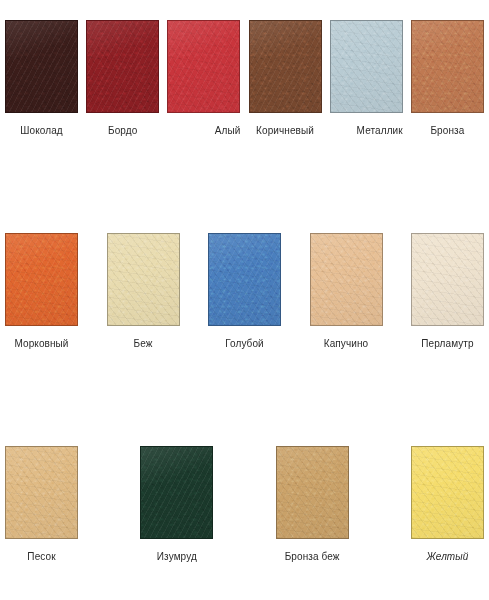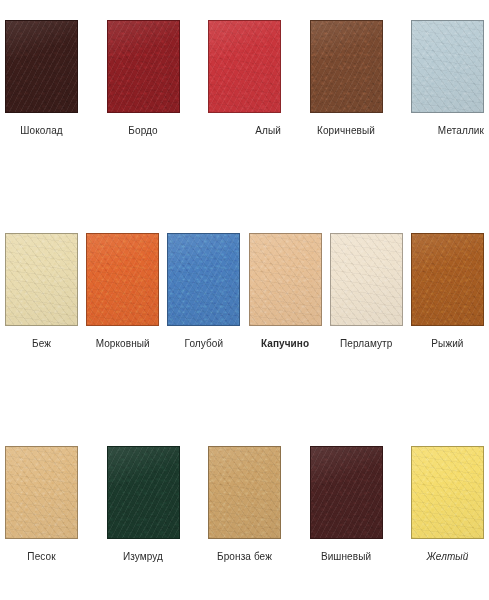--- a/index.html
+++ b/index.html
@@ -137,71 +137,71 @@
       <span class="label" style="color: rgb(43, 43, 43);">Коричневый</span>
     </div>
     <div class="cell">
       <div class="swatch" style="background-color: rgb(185, 204, 212);">
         <span class="grain"></span>
         <span class="grain2"></span>
         <span class="sheen"></span>
       </div>
       <span class="label" style="color: rgb(43, 43, 43); text-align: right;">Металлик</span>
     </div>
+    <div class="cell">
+      <div class="swatch" style="background-color: rgb(192, 122, 82);">
+        <span class="grain"></span>
+        <span class="grain2"></span>
+        <span class="sheen"></span>
+      </div>
+      <span class="label" style="color: rgb(43, 43, 43);">Бронза</span>
+    </div>
   </div>
 
   <div class="row row-2">
     <div class="cell">
+      <div class="swatch" style="background-color: rgb(225, 103, 47);">
+        <span class="grain"></span>
+        <span class="grain2"></span>
+        <span class="sheen"></span>
+      </div>
+      <span class="label" style="color: rgb(43, 43, 43);">Морковный</span>
+    </div>
+    <div class="cell">
       <div class="swatch" style="background-color: rgb(233, 220, 176);">
         <span class="grain"></span>
         <span class="grain2"></span>
         <span class="sheen"></span>
       </div>
       <span class="label" style="color: rgb(43, 43, 43);">Беж</span>
     </div>
     <div class="cell">
-      <div class="swatch" style="background-color: rgb(225, 103, 47);">
-        <span class="grain"></span>
-        <span class="grain2"></span>
-        <span class="sheen"></span>
-      </div>
-      <span class="label" style="color: rgb(43, 43, 43);">Морковный</span>
-    </div>
-    <div class="cell">
       <div class="swatch" style="background-color: rgb(74, 127, 190);">
         <span class="grain"></span>
         <span class="grain2"></span>
         <span class="sheen"></span>
       </div>
       <span class="label" style="color: rgb(43, 43, 43);">Голубой</span>
     </div>
     <div class="cell">
       <div class="swatch" style="background-color: rgb(231, 192, 150);">
         <span class="grain"></span>
         <span class="grain2"></span>
         <span class="sheen"></span>
       </div>
-      <span class="label" style="color: rgb(43, 43, 43); font-weight: bold;">Капучино</span>
+      <span class="label" style="color: rgb(43, 43, 43);">Капучино</span>
     </div>
     <div class="cell">
       <div class="swatch" style="background-color: rgb(239, 227, 207);">
         <span class="grain"></span>
         <span class="grain2"></span>
         <span class="sheen"></span>
       </div>
       <span class="label" style="color: rgb(43, 43, 43);">Перламутр</span>
     </div>
-    <div class="cell">
-      <div class="swatch" style="background-color: rgb(168, 94, 35);">
-        <span class="grain"></span>
-        <span class="grain2"></span>
-        <span class="sheen"></span>
-      </div>
-      <span class="label" style="color: rgb(43, 43, 43);">Рыжий</span>
-    </div>
   </div>
 
   <div class="row row-3">
     <div class="cell">
       <div class="swatch" style="background-color: rgb(224, 187, 133);">
         <span class="grain"></span>
         <span class="grain2"></span>
         <span class="sheen"></span>
       </div>
       <span class="label" style="color: rgb(43, 43, 43);">Песок</span>
@@ -216,28 +216,20 @@
     </div>
     <div class="cell">
       <div class="swatch" style="background-color: rgb(203, 163, 106);">
         <span class="grain"></span>
         <span class="grain2"></span>
         <span class="sheen"></span>
       </div>
       <span class="label" style="color: rgb(43, 43, 43);">Бронза беж</span>
     </div>
     <div class="cell">
-      <div class="swatch" style="background-color: rgb(74, 34, 34);">
-        <span class="grain"></span>
-        <span class="grain2"></span>
-        <span class="sheen"></span>
-      </div>
-      <span class="label" style="color: rgb(43, 43, 43);">Вишневый</span>
-    </div>
-    <div class="cell">
       <div class="swatch" style="background-color: rgb(245, 221, 110);">
         <span class="grain"></span>
         <span class="grain2"></span>
         <span class="sheen"></span>
       </div>
       <span class="label" style="color: rgb(43, 43, 43); font-style: italic;">Желтый</span>
     </div>
   </div>
 
   <div class="row row-4">

